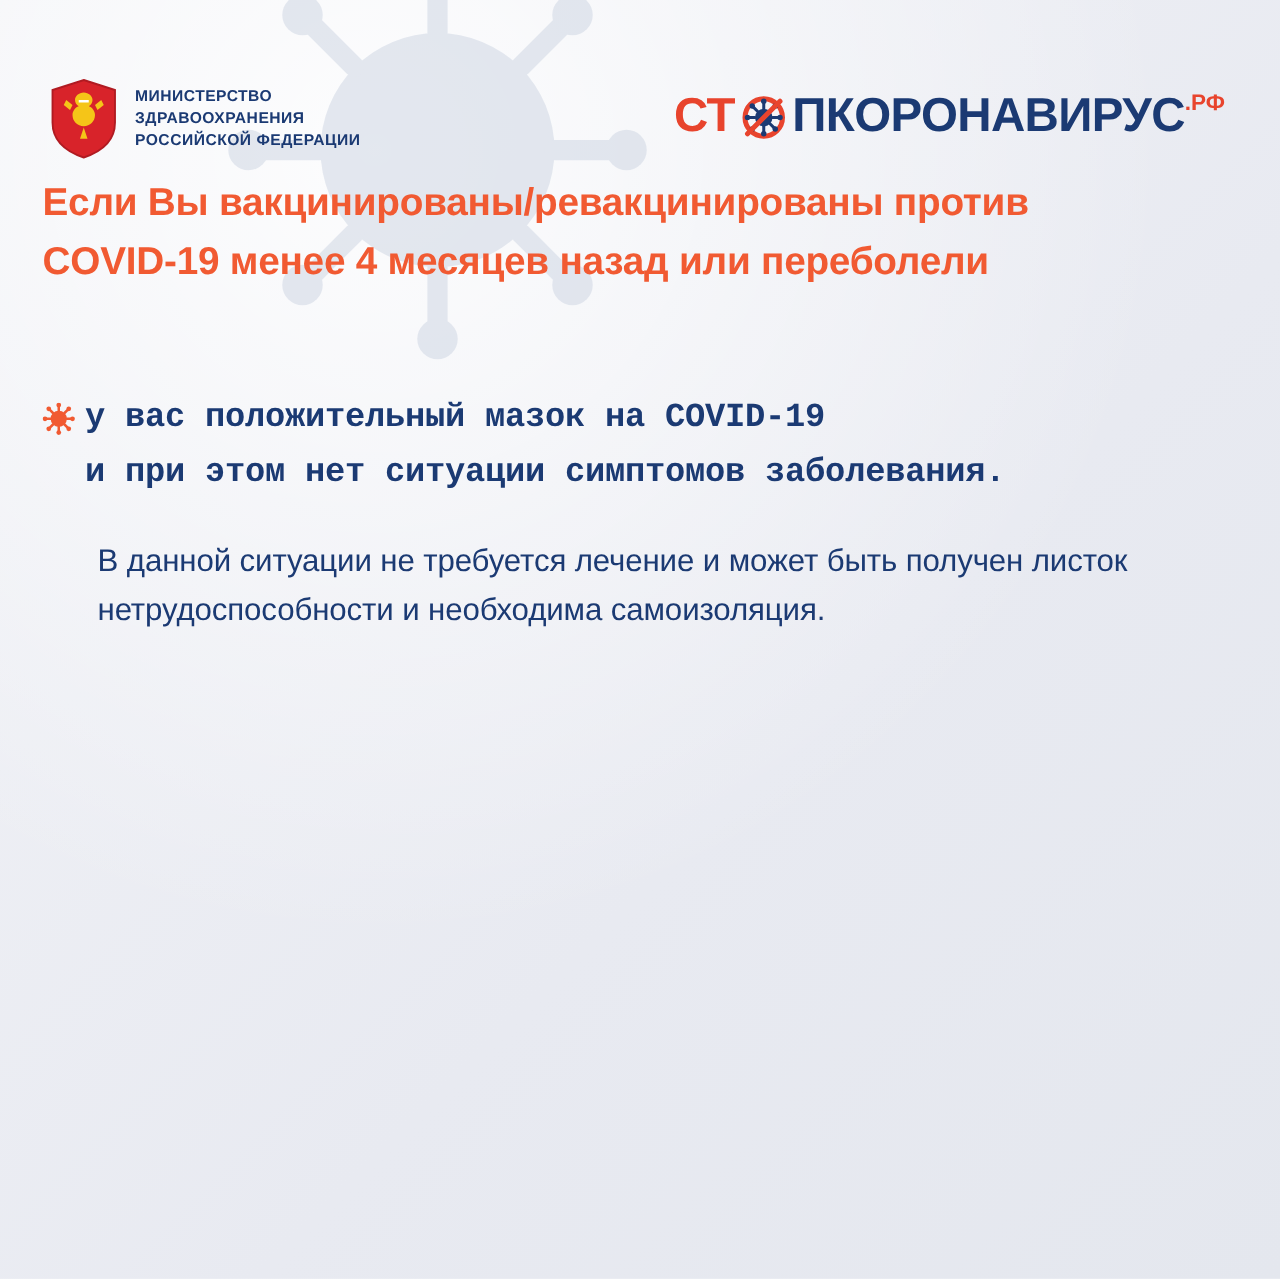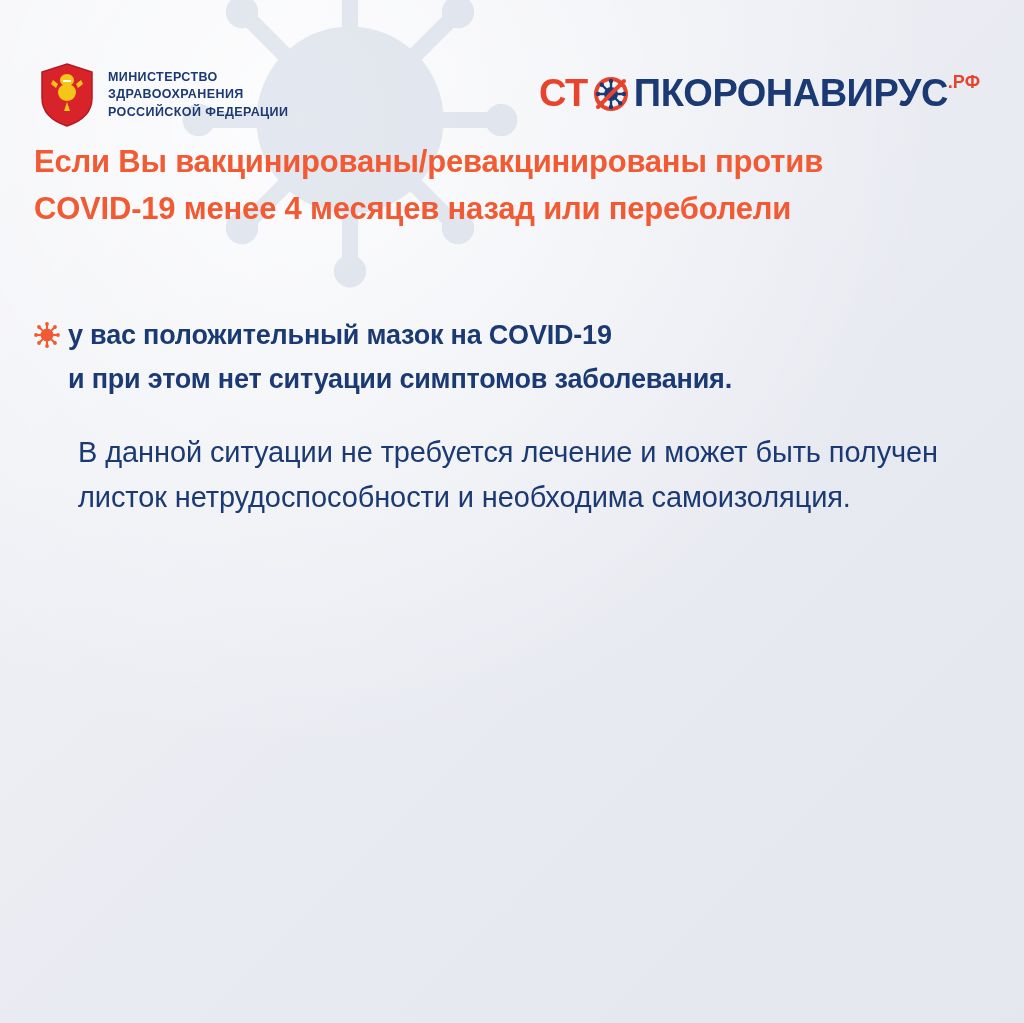--- a/index.html
+++ b/index.html
@@ -117,29 +117,30 @@
     height: 26px;
     margin-top: 8px;
     margin-right: 8px;
   }
   .bullet-title {
     color: #1b3a73;
     font-size: 27px;
     font-weight: bold;
     line-height: 1.62;
     letter-spacing: -0.2px;
+    font-family: Liberation Mono, monospace;
   }
 
   .paragraphs {
     position: absolute;
     left: 78px;
     top: 430px;
     width: 900px;
     color: #1b3a73;
-    font-size: 29px;
+    font-size: 25px;
     line-height: 1.56;
     letter-spacing: -0.1px;
   }
   .paragraphs p {
     margin: 0 0 30px 0;
   }
   .paragraphs p:last-child { margin-bottom: 0; }
 </style>
 </head>
 <body>

